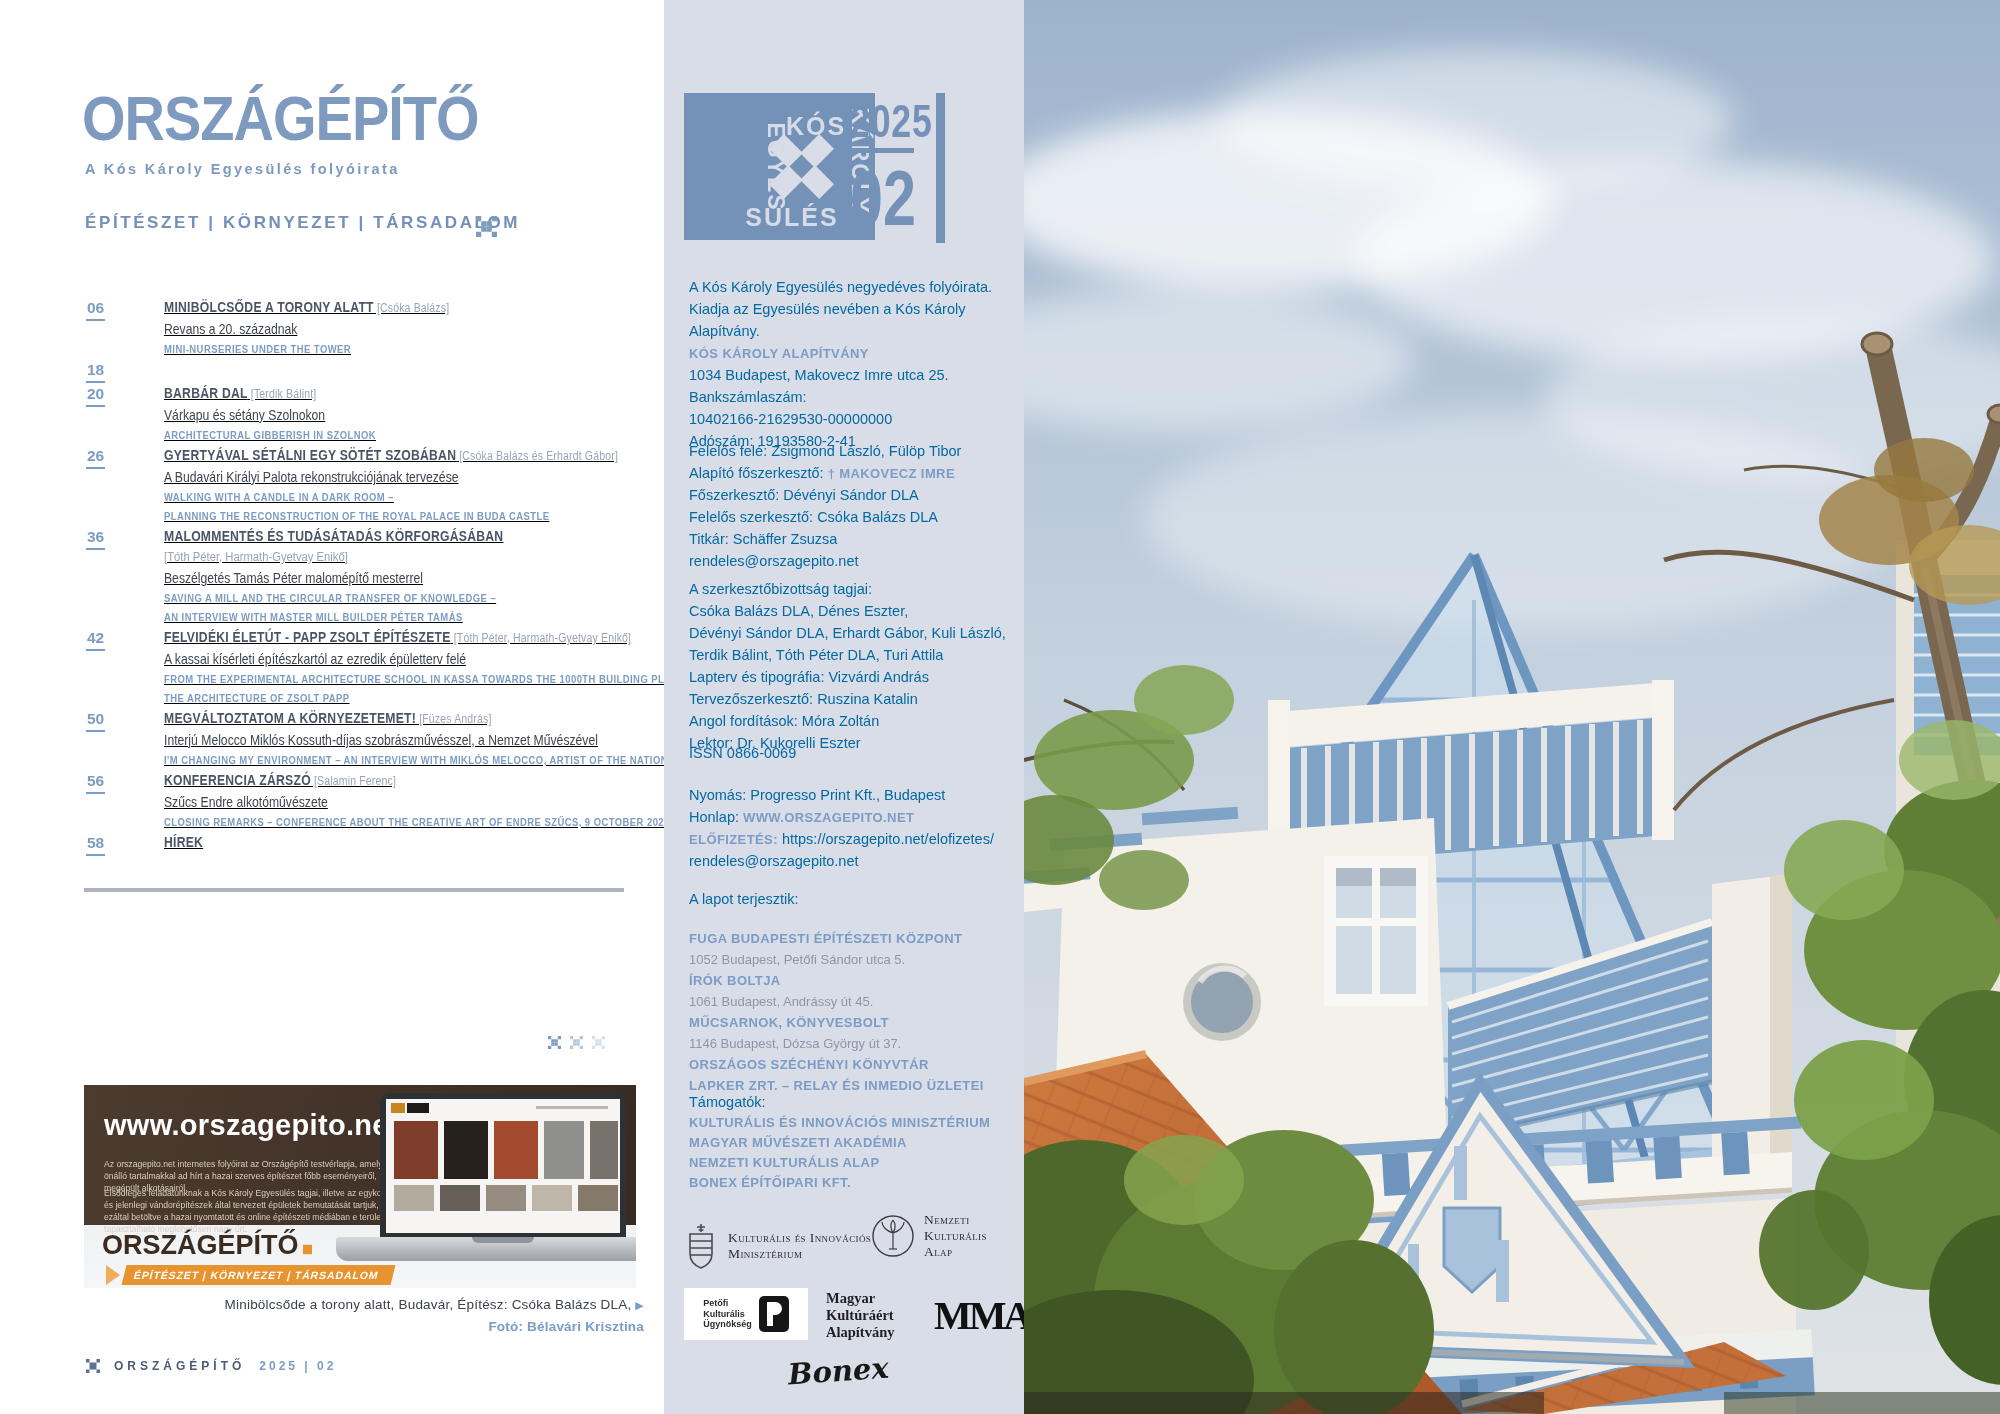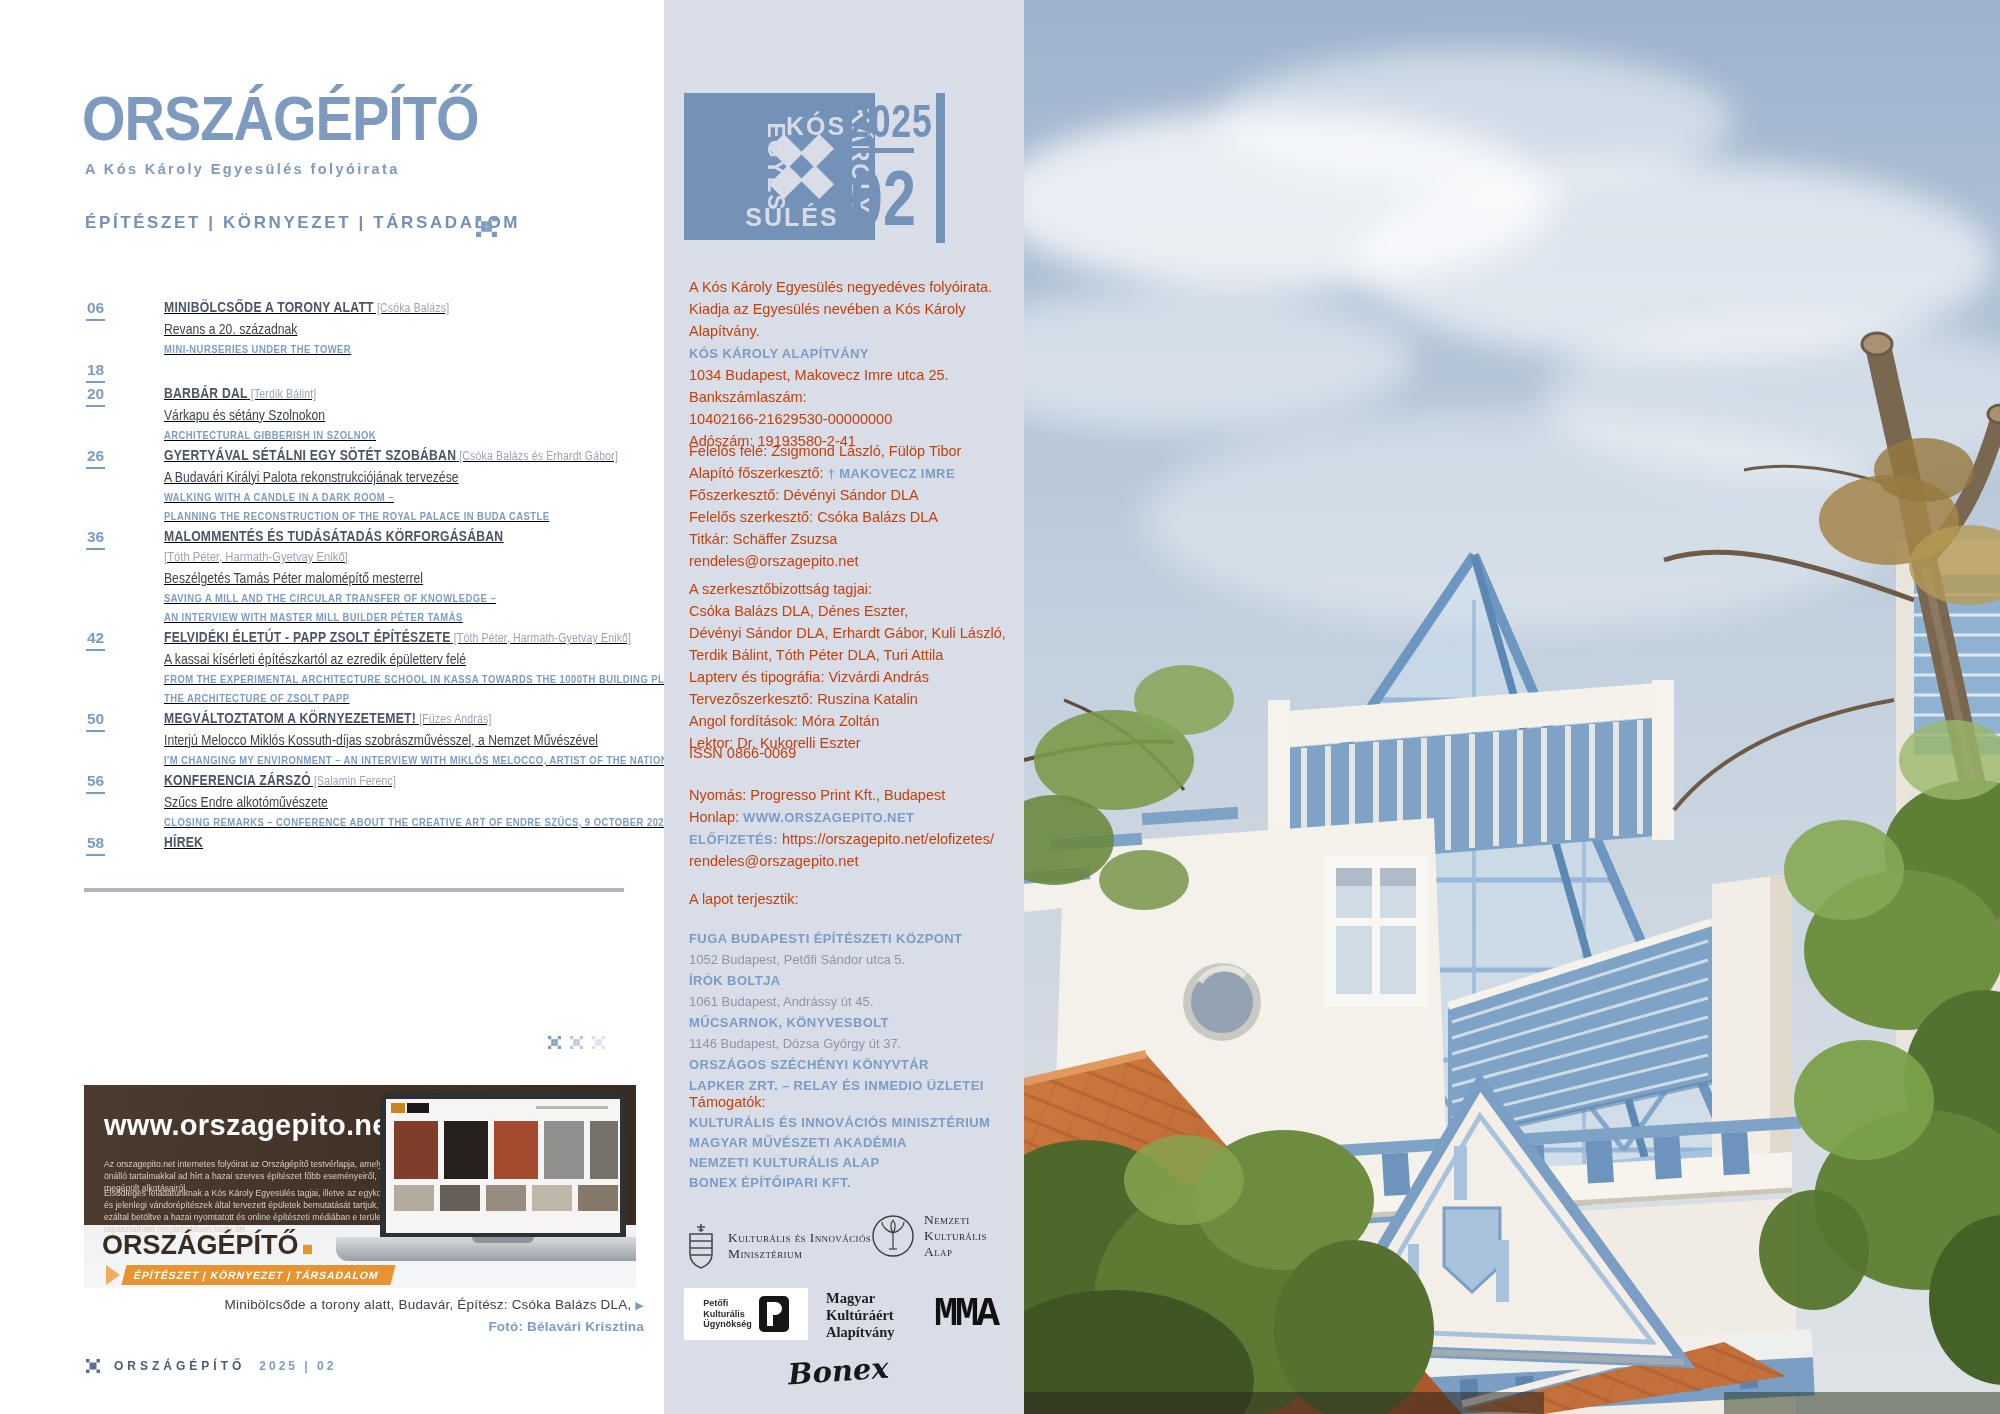--- a/index.html
+++ b/index.html
@@ -69,36 +69,36 @@
   .stamp{position:absolute;left:20px;top:93px;width:147px;height:147px;background:#7491b7;padding-left:44px;}
   .iss{position:absolute;font-weight:700;color:#7491b7;transform:scaleX(.76);transform-origin:left top;line-height:1;}
   .iss-year{left:186px;top:97px;font-size:47px;letter-spacing:1px;}
   .iss-line{position:absolute;left:186px;top:148px;width:64px;height:5px;background:#7491b7;}
   .iss-num{left:186px;top:159px;font-size:78px;}
   .iss-bar{position:absolute;left:272px;top:93px;width:9px;height:150px;background:#7491b7;}
 
   .colophon{position:absolute;left:25px;top:0;width:330px;}
   .col-block{position:absolute;left:0;line-height:21px;width:330px;}
   .col-line{white-space:nowrap;}
-  .seg-p{font-size:14.5px;color:#c2410c;}
+  .seg-p{font-size:14.5px;color:#0369a1;}
   .seg-b{font-size:13px;font-weight:700;color:#7b9cc4;letter-spacing:.4px;}
   .seg-a{font-size:13px;color:#8d96a6;}
 
   
   .logos{position:absolute;left:20px;top:1212px;width:335px;height:200px;}
   .lg-min{position:absolute;left:0;top:10px;display:flex;align-items:center;gap:10px;}
   .lg-min-label,.lg-nka-label{font-family:"Liberation Serif",serif;font-variant:small-caps;font-size:13.5px;line-height:16px;color:#2e2e33;letter-spacing:.4px;}
   .lg-nka{position:absolute;left:186px;top:0;display:flex;align-items:center;gap:8px;}
   .lg-pku{position:absolute;left:0;top:76px;width:124px;height:52px;background:#ffffff;display:flex;align-items:center;justify-content:center;gap:7px;}
   .lg-pku-label{font-size:9px;font-weight:700;color:#2b2b2e;text-align:left;line-height:10.5px;}
   .pku-p{width:30px;height:36px;background:#161616;border-radius:5px;position:relative;}
   .pku-p:before{content:"";position:absolute;left:8px;top:6px;width:6px;height:24px;background:#fff;}
   .pku-p:after{content:"";position:absolute;left:14px;top:6px;width:9px;height:13px;background:#fff;border-radius:0 8px 8px 0;}
   .lg-mka{position:absolute;left:142px;top:78px;font-family:"Liberation Serif",serif;font-weight:700;font-size:14.5px;line-height:17px;color:#1f1f23;}
-  .lg-mma{position:absolute;left:250px;top:80px;font-family:Liberation Mono, monospace;font-weight:700;font-size:40px;letter-spacing:-3px;color:#111;}
+  .lg-mma{position:absolute;left:250px;top:80px;font-family:Liberation Serif, serif;font-weight:700;font-size:40px;letter-spacing:-3px;color:#111;}
   .lg-bonex{position:absolute;left:104px;top:142px;font-family:"DejaVu Serif",serif;font-style:italic;font-weight:700;font-size:29px;color:#181818;transform:rotate(-4deg);}
 
   
   .photo{left:1000px;top:0;width:1000px;height:1414px;}
   .photo svg{display:block;width:1000px;height:1414px;}
 </style>
 </head>
 <body>
 
 <div class="page">

